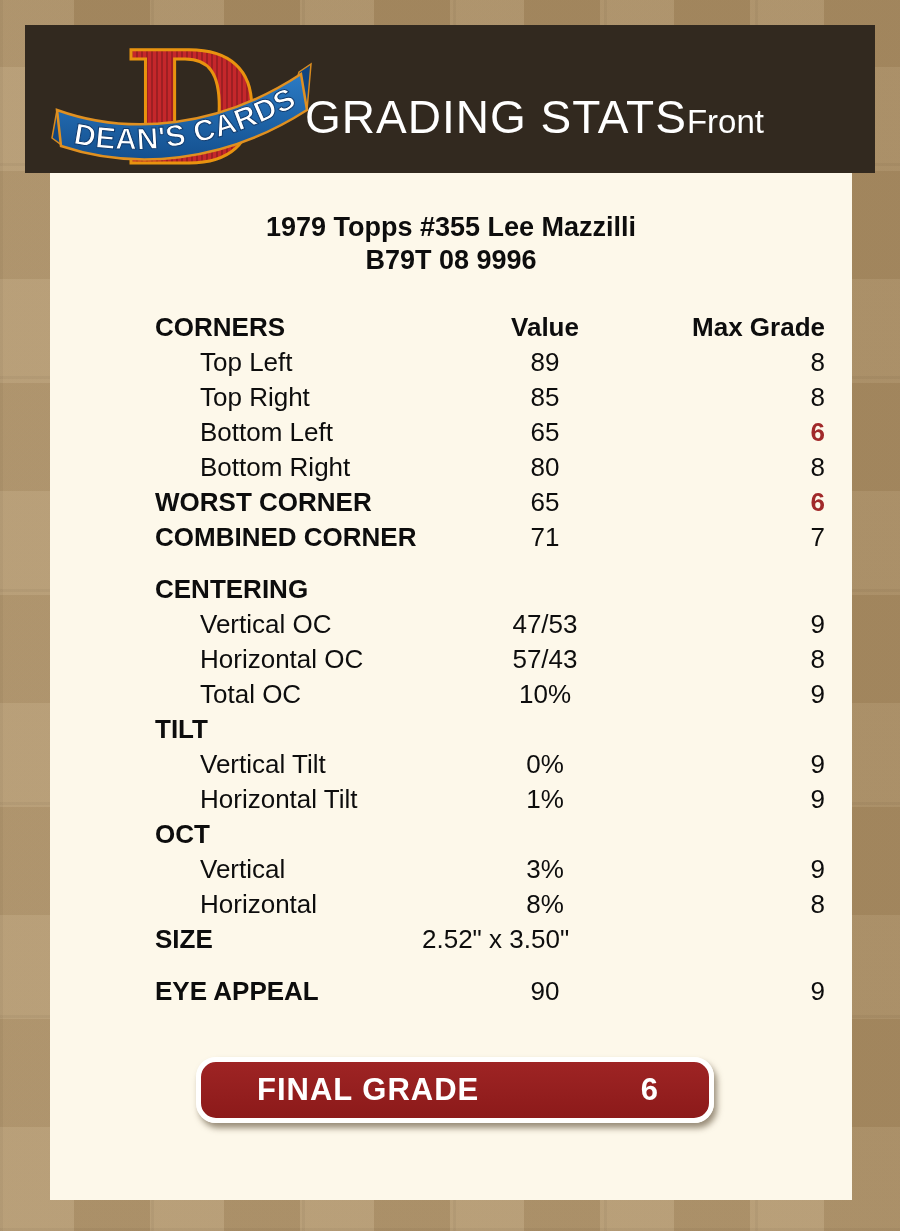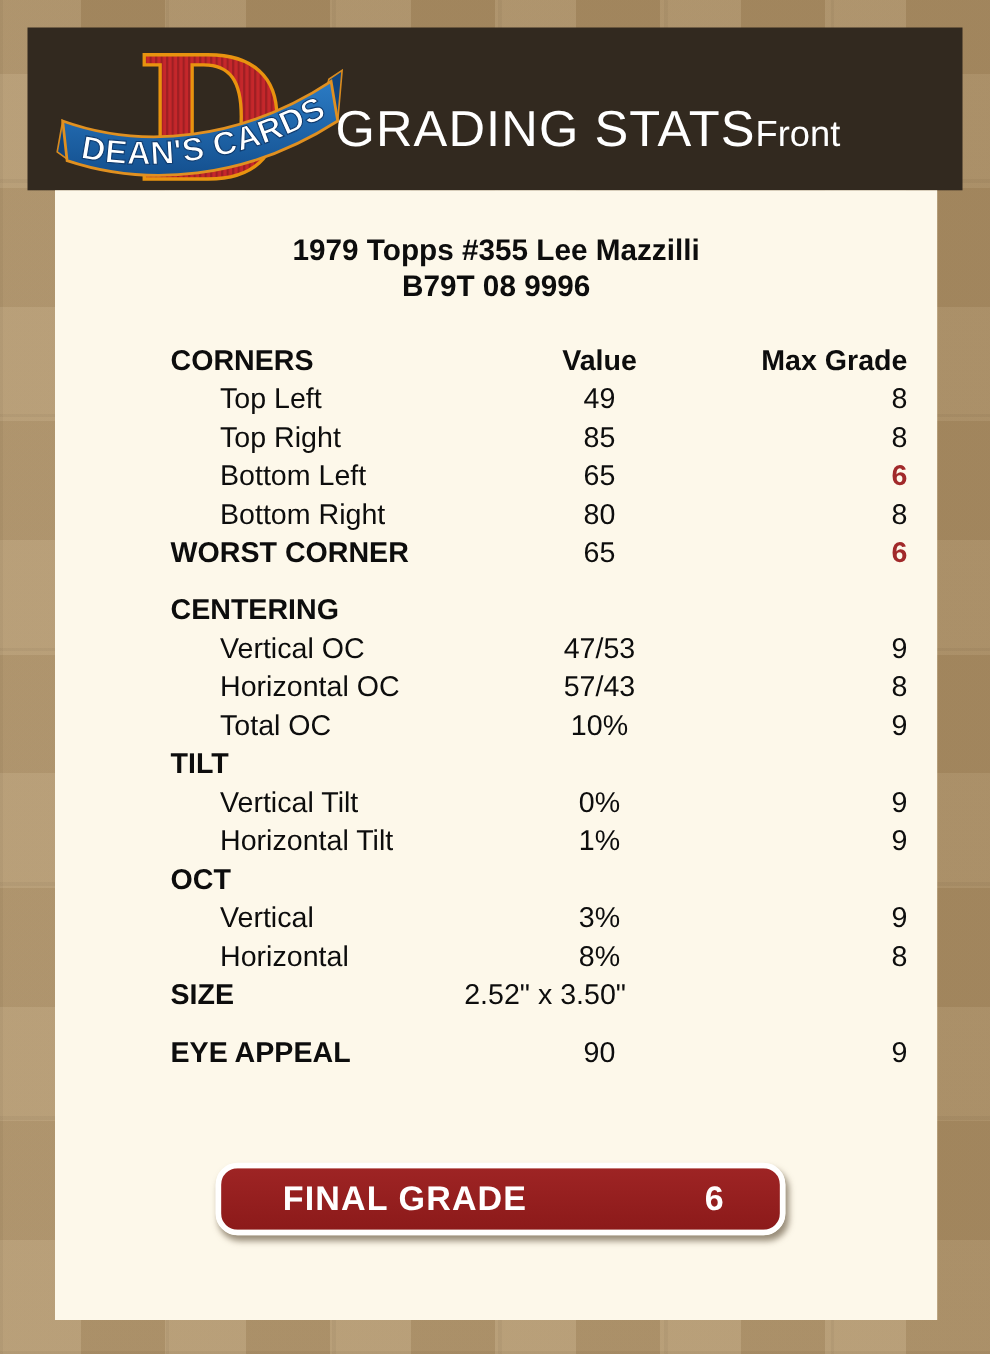--- a/index.html
+++ b/index.html
@@ -104,21 +104,21 @@
 
     <div class="gtable">
       <div class="trow bold">
         <div class="c-label">CORNERS</div>
         <div class="c-value">Value</div>
         <div class="c-max">Max Grade</div>
       </div>
 
       <div class="trow indent">
         <div class="c-label">Top Left</div>
-        <div class="c-value">49</div>
+        <div class="c-value">89</div>
         <div class="c-max">8</div>
       </div>
       <div class="trow indent">
         <div class="c-label">Top Right</div>
         <div class="c-value">85</div>
         <div class="c-max">8</div>
       </div>
       <div class="trow indent">
         <div class="c-label">Bottom Left</div>
         <div class="c-value">65</div>
@@ -127,20 +127,25 @@
       <div class="trow indent">
         <div class="c-label">Bottom Right</div>
         <div class="c-value">80</div>
         <div class="c-max">8</div>
       </div>
       <div class="trow">
         <div class="c-label bold">WORST CORNER</div>
         <div class="c-value">65</div>
         <div class="c-max grade-red">6</div>
       </div>
+      <div class="trow">
+        <div class="c-label bold">COMBINED CORNER</div>
+        <div class="c-value">71</div>
+        <div class="c-max">7</div>
+      </div>
       <div class="trow gap">
         <div class="c-label bold">CENTERING</div>
         <div class="c-value"></div>
         <div class="c-max"></div>
       </div>
       <div class="trow indent">
         <div class="c-label">Vertical OC</div>
         <div class="c-value">47/53</div>
         <div class="c-max">9</div>
       </div>

